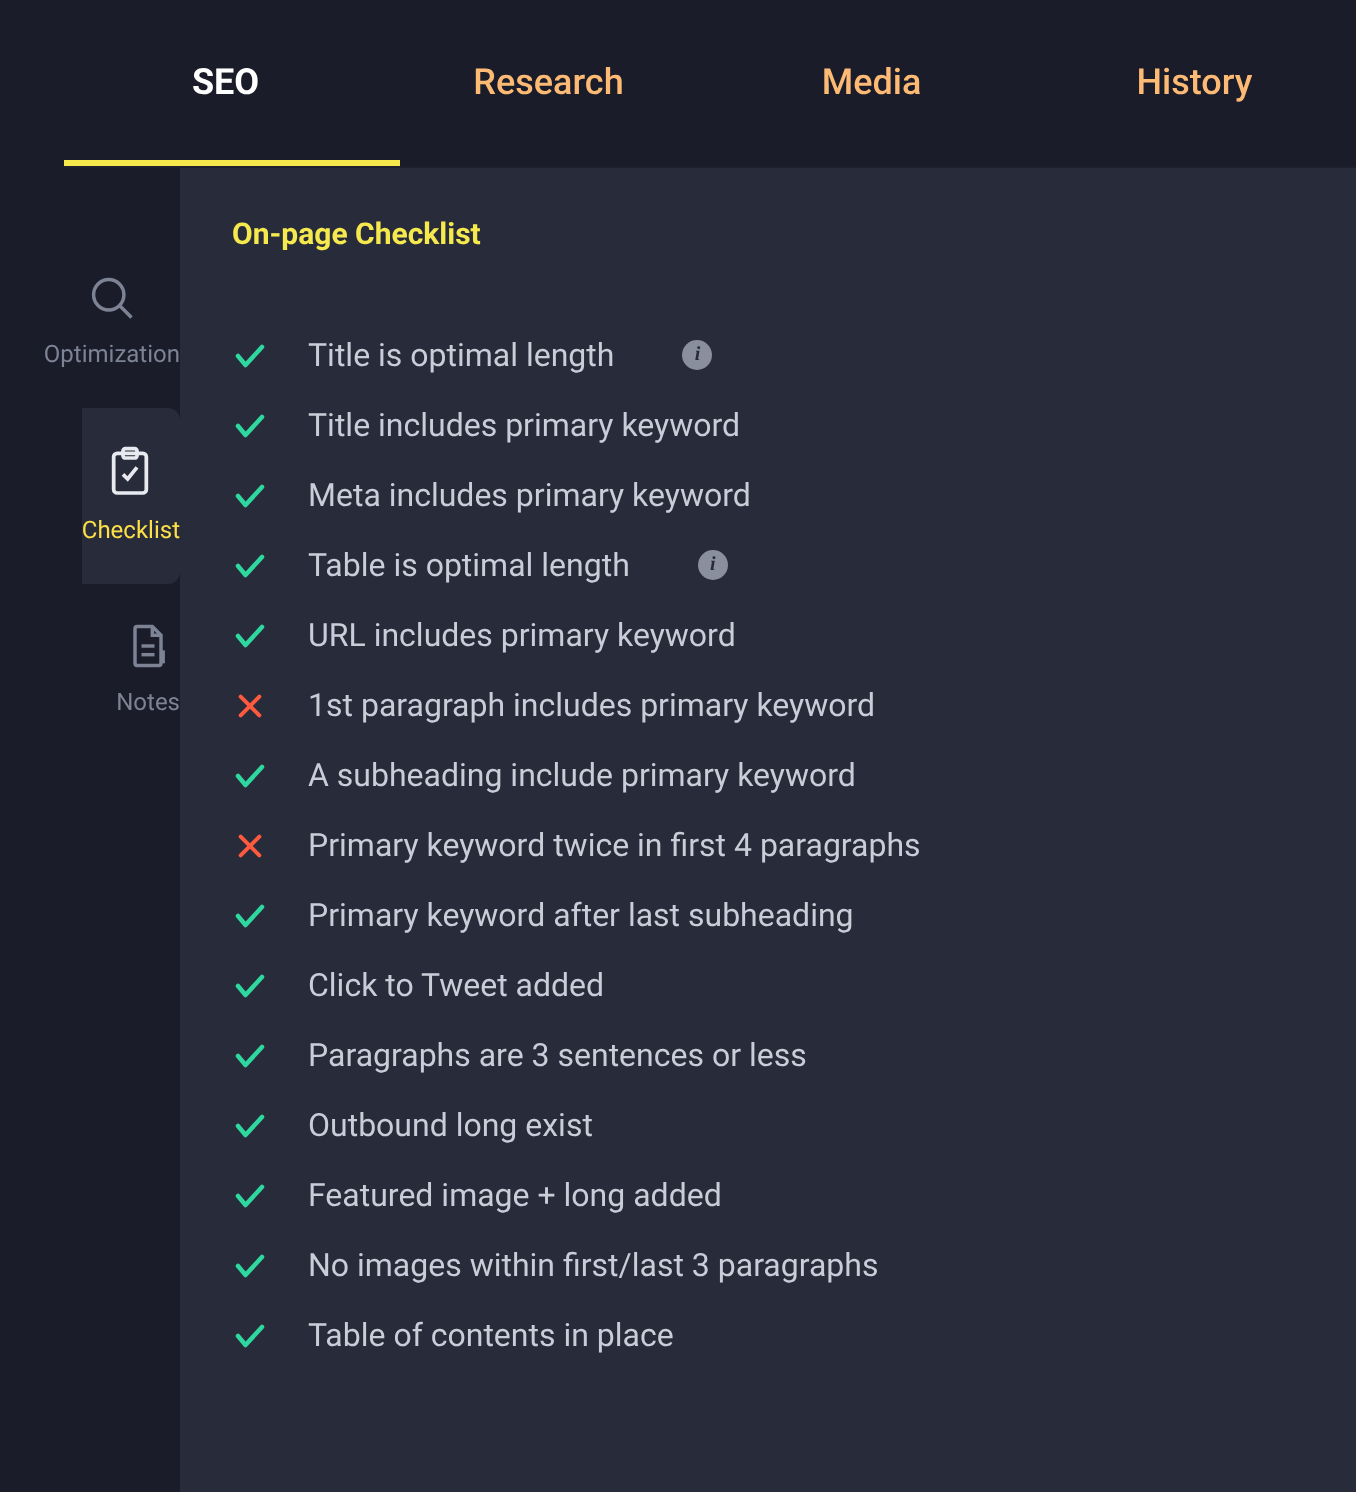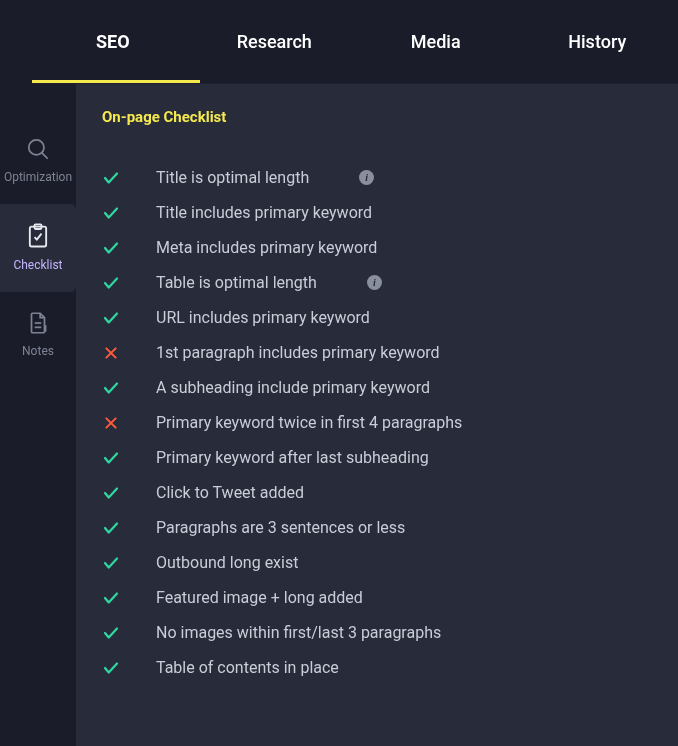--- a/index.html
+++ b/index.html
@@ -18,81 +18,82 @@
     position: relative;
     margin-left: 32px;
   }
   .tab {
     flex: 1;
     display: flex;
     align-items: center;
     justify-content: center;
     font-size: 18px;
     font-weight: 500;
-    color: #ffffff;
+    color: #fdba74;
     cursor: pointer;
   }
   .tab.active {
     font-weight: 700;
     color: #ffffff;
   }
   .tab-underline {
     position: absolute;
     bottom: 0;
     left: 0;
     width: 168px;
     height: 3px;
     background: #f5e94e;
   }
   .body {
     display: flex;
     height: calc(100% - 84px);
   }
   .sidebar {
-    width: 76px;
+    width: 90px;
     display: flex;
     flex-direction: column;
     padding-top: 34px;
     background: #1a1d29;
+    align-items: flex-end;
   }
   .side-item {
     display: flex;
     flex-direction: column;
     align-items: center;
     gap: 8px;
     padding: 18px 0 20px 0;
     cursor: pointer;
     color: #7d8394;
     border-radius: 0 6px 6px 0;
     margin-right: 0;
   }
   .side-item.active {
     background: #272b3a;
-    color: #c4b5fd;
+    color: #fde047;
   }
   .side-item .side-label {
     font-size: 12px;
   }
   .side-icon svg { display: block; }
   .main {
     flex: 1;
     background: #272b3a;
     padding: 24px 26px 15px 26px;
     border-top-left-radius: 0;
   }
   .main-title {
     color: #f5e94e;
     font-size: 15px;
     font-weight: 700;
     margin-bottom: 34px;
   }
   .check-row {
     display: flex;
     align-items: center;
-    gap: 36px;
+    gap: 20px;
     height: 35px;
   }
   .check-icon {
     width: 18px;
     height: 18px;
     display: flex;
     align-items: center;
     justify-content: center;
     flex-shrink: 0;
   }

